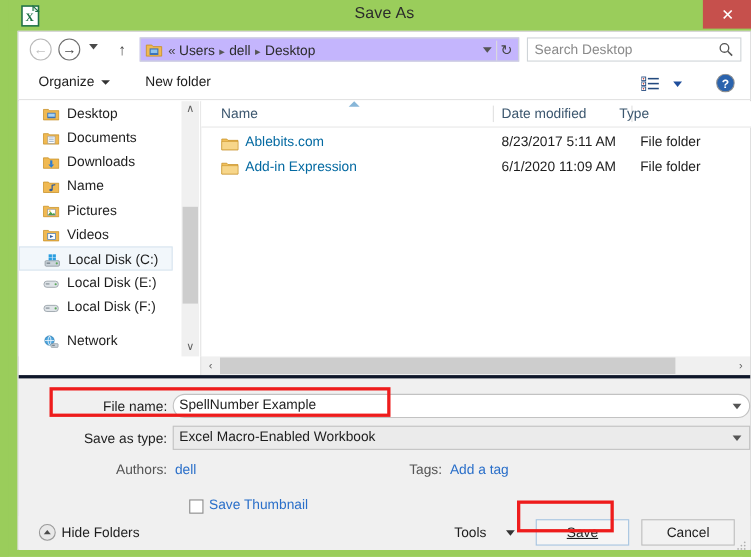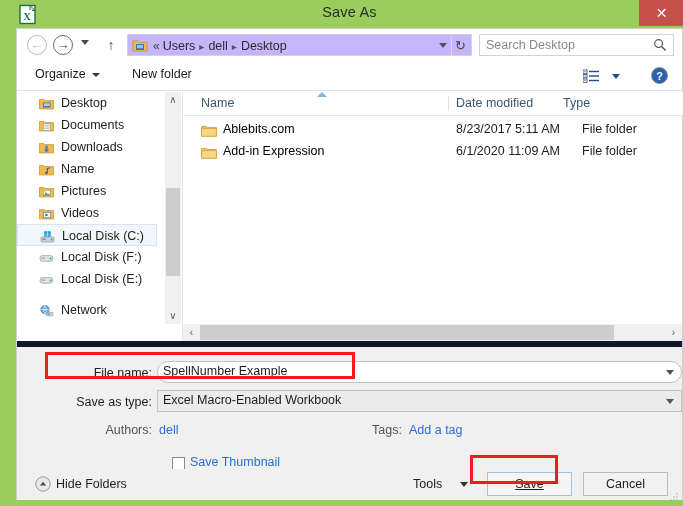--- a/index.html
+++ b/index.html
@@ -288,21 +288,21 @@
     left: 0;
     width: 500px; height: 22px;
     cursor: pointer;
   }
   .frow .fico {
     position: absolute; left: 18px; top: 4px;
     width: 16px; height: 14px;
   }
   .frow .fname {
     position: absolute; left: 40px; top: 2px;
-    font-size: 12.5px; color: #000000;
+    font-size: 12.5px; color: #0369a1;
   }
   .frow .fdate {
     position: absolute; left: 273px; top: 2px;
     font-size: 12.5px; color: #1d1d1d;
   }
   .frow .ftype {
     position: absolute; left: 399px; top: 2px;
     font-size: 12.5px; color: #1d1d1d;
   }
   .frow-partial {
@@ -335,21 +335,21 @@
     background: #cdcdcd;
     cursor: pointer;
   }
 
   
   .formarea {
     position: absolute;
     left: 0; top: 312px;
     width: 665px; height: 158px;
     background: #f0f0f0;
-    border-top: 6px solid #0f172a;
+    border-top: 3px solid #0f172a;
   }
   .form-label {
     position: absolute;
     font-size: 12.5px; color: #1d1d1d;
     text-align: right;
   }
   .lbl-filename { left: 30px; top: 19px; width: 105px; }
   .lbl-savetype { left: 30px; top: 48px; width: 105px; }
   .lbl-authors  { left: 30px; top: 76px; width: 105px; color: #555; }
 
@@ -628,32 +628,32 @@
       </div>
 
       <div class="side-item">
         <span class="ico">
           <svg width="15" height="14" viewBox="0 0 15 14">
             <rect x="1" y="4.6" width="13" height="5.6" rx="2.6" fill="#dfe4e8" stroke="#9aa3aa" stroke-width="0.8"></rect>
             <rect x="2.6" y="6.4" width="3.4" height="1.4" fill="#9aa3aa"></rect>
             <circle cx="11.6" cy="7.4" r="1" fill="#5aa85a"></circle>
           </svg>
         </span>
-        <span class="lbl">Local Disk (F:)</span>
+        <span class="lbl">Local Disk (E:)</span>
       </div>
 
       <div class="side-item">
         <span class="ico">
           <svg width="15" height="14" viewBox="0 0 15 14">
             <rect x="1" y="4.6" width="13" height="5.6" rx="2.6" fill="#dfe4e8" stroke="#9aa3aa" stroke-width="0.8"></rect>
             <rect x="2.6" y="6.4" width="3.4" height="1.4" fill="#9aa3aa"></rect>
             <circle cx="11.6" cy="7.4" r="1" fill="#5aa85a"></circle>
           </svg>
         </span>
-        <span class="lbl">Local Disk (E:)</span>
+        <span class="lbl">Local Disk (F:)</span>
       </div>
 
       <div class="side-sep"></div>
 
       <div class="side-item">
         <span class="ico">
           <svg width="15" height="14" viewBox="0 0 15 14">
             <circle cx="6" cy="5.6" r="4.2" fill="#4aa3dd" stroke="#2b7bb0" stroke-width="0.7"></circle>
             <path d="M1.8 5.6 H10.2 M6 1.4 C4.2 3.6 4.2 7.6 6 9.8 M6 1.4 C7.8 3.6 7.8 7.6 6 9.8" stroke="#ffffff" stroke-width="0.7" fill="none"></path>
             <rect x="7.4" y="8.4" width="6.4" height="3.4" rx="0.6" fill="#c9d2d9" stroke="#8a949c" stroke-width="0.6"></rect>

